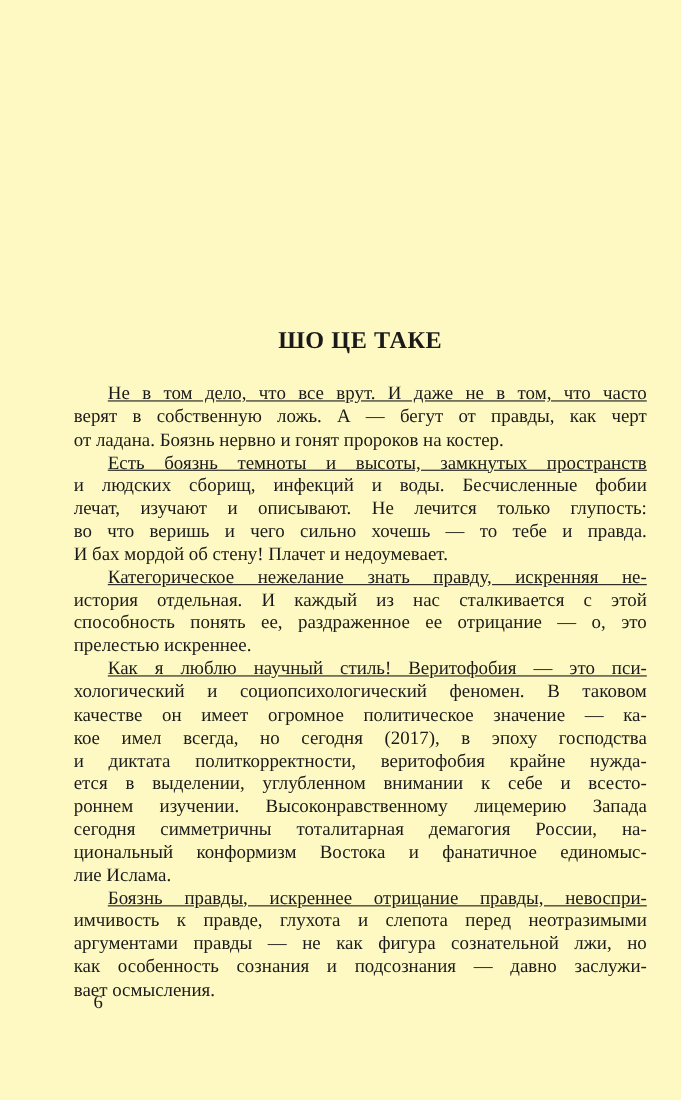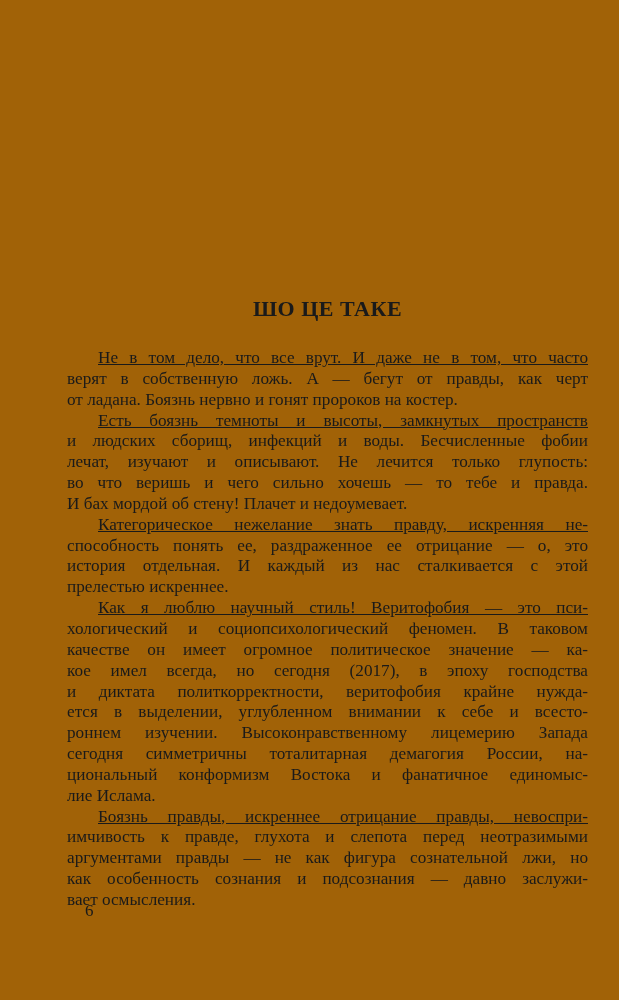--- a/index.html
+++ b/index.html
@@ -5,21 +5,21 @@
   html, body {
     margin: 0;
     padding: 0;
     background: #e8e8e8;
   }
   .page {
     position: relative;
     width: 619px;
     height: 1000px;
     margin: 0 auto;
-    background: #a16207;
+    background: #fef9c3;
     font-family: "Liberation Serif", serif;
     color: #1a1a1a;
     overflow: hidden;
   }
   .text-column {
     position: absolute;
     left: 67px;
     top: 298px;
     width: 521px;
   }
@@ -70,22 +70,22 @@
         </div>
         <div class="paragraph">
           <div class="line first">Есть боязнь темноты и высоты, замкнутых пространств</div>
           <div class="line">и людских сборищ, инфекций и воды. Бесчисленные фобии</div>
           <div class="line">лечат, изучают и описывают. Не лечится только глупость:</div>
           <div class="line">во что веришь и чего сильно хочешь — то тебе и правда.</div>
           <div class="line last">И бах мордой об стену! Плачет и недоумевает.</div>
         </div>
         <div class="paragraph">
           <div class="line first">Категорическое нежелание знать правду, искренняя не-</div>
+          <div class="line">история отдельная. И каждый из нас сталкивается с этой</div>
           <div class="line">способность понять ее, раздраженное ее отрицание — о, это</div>
-          <div class="line">история отдельная. И каждый из нас сталкивается с этой</div>
           <div class="line last">прелестью искреннее.</div>
         </div>
         <div class="paragraph">
           <div class="line first">Как я люблю научный стиль! Веритофобия — это пси-</div>
           <div class="line">хологический и социопсихологический феномен. В таковом</div>
           <div class="line">качестве он имеет огромное политическое значение — ка-</div>
           <div class="line">кое имел всегда, но сегодня (2017), в эпоху господства</div>
           <div class="line">и диктата политкорректности, веритофобия крайне нужда-</div>
           <div class="line">ется в выделении, углубленном внимании к себе и всесто-</div>
           <div class="line">роннем изучении. Высоконравственному лицемерию Запада</div>

